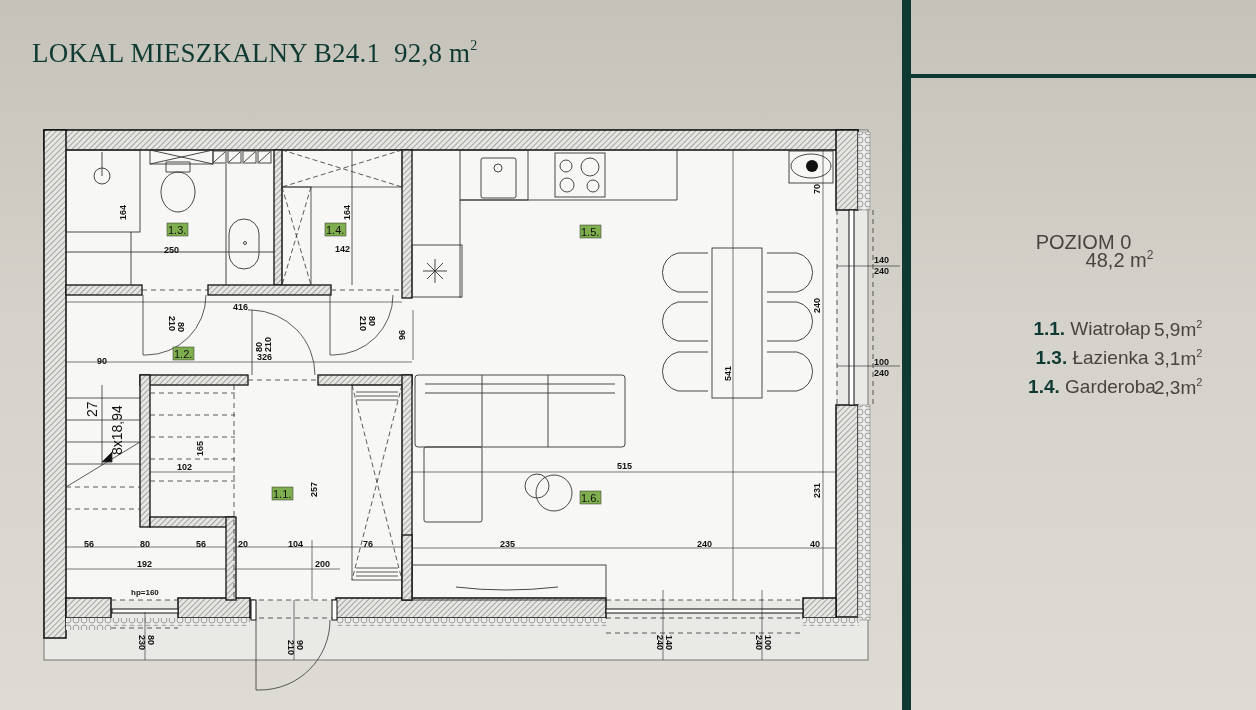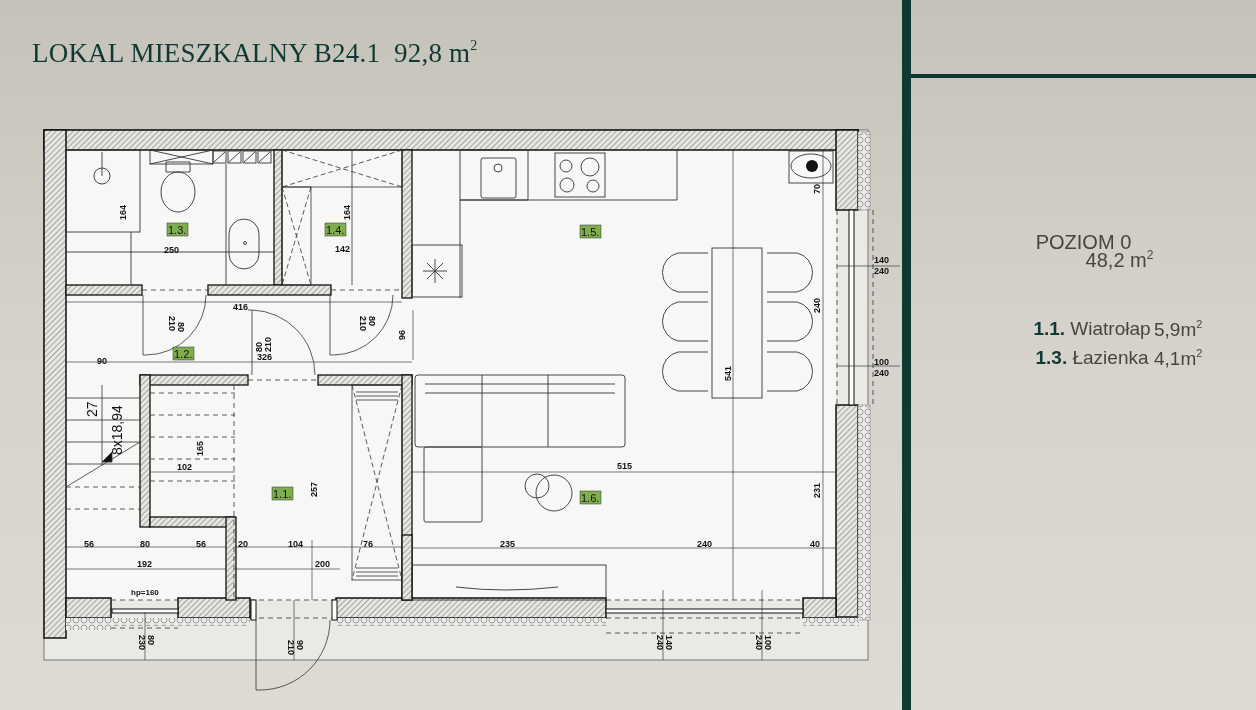--- a/index.html
+++ b/index.html
@@ -306,15 +306,16 @@
 </svg>
 
 <div class="vbar"></div>
 <div class="hbar"></div>
 
 <div class="panel">
   <div class="level t1">POZIOM 0</div>
   <div class="level t2"><span>48,2 m</span><sup>2</sup></div>
   <div class="rooms">
     <div class="room"><span class="num">1.1.</span> <span>Wiatrołap</span><span class="area"><span>5,9m</span><sup>2</sup></span></div>
-    <div class="room"><span class="num">1.3.</span> <span>Łazienka</span><span class="area"><span>4,1m</span><sup>2</sup></span></div>
+    <div class="room"><span class="num">1.3.</span> <span>Łazienka</span><span class="area"><span>3,1m</span><sup>2</sup></span></div>
+    <div class="room"><span class="num">1.4.</span> <span>Garderoba</span><span class="area"><span>2,3m</span><sup>2</sup></span></div>
   </div>
 </div>
 
 </body></html>

